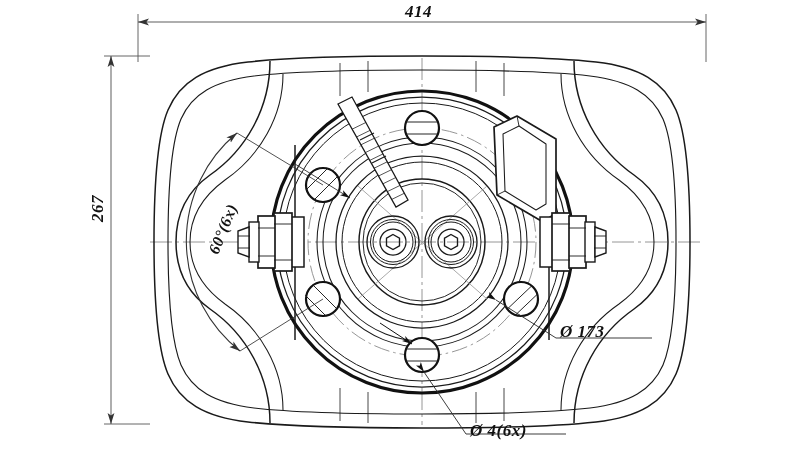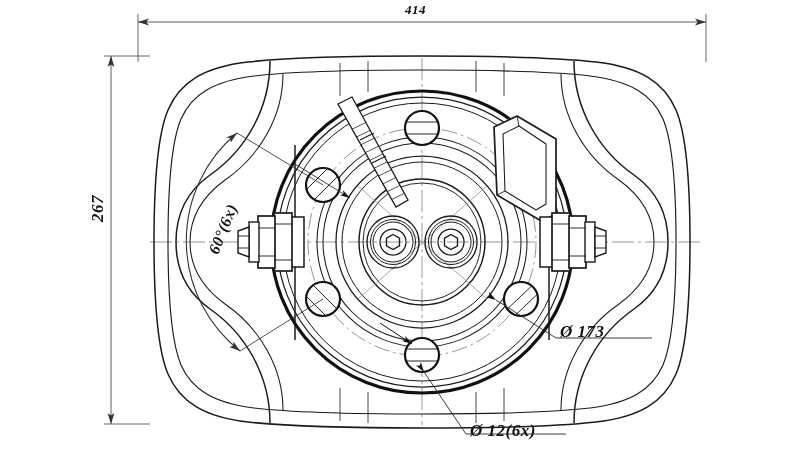--- a/index.html
+++ b/index.html
@@ -26,21 +26,21 @@
   }
   .dim-text {
     position: absolute;
     font-family: "Liberation Serif", serif;
     font-style: italic;
     font-weight: bold;
     color: #111111;
     white-space: nowrap;
     letter-spacing: 0.5px;
   }
-  #label-width  { left: 405px; top: 2px;   font-size: 13px; }
+  #label-width  { left: 405px; top: 2px;   font-size: 17px; }
   #label-height { left: 88px;  top: 222px; font-size: 17px;
                   transform: rotate(-90deg); transform-origin: left top; }
   #label-angle  { left: 205px; top: 250px; font-size: 16px;
                   transform: rotate(-68deg); transform-origin: left top; }
   #label-d173   { left: 560px; top: 322px; font-size: 17px; font-family: Liberation Serif, serif; }
   #label-d17    { left: 470px; top: 421px; font-size: 17px; }
 </style>
 </head>
 <body>
 
@@ -324,15 +324,15 @@
   </svg>
 
   <div class="dim-text" id="label-width">414</div>
 
   <div class="dim-text" id="label-height">267</div>
 
   <div class="dim-text" id="label-angle">60°(6x)</div>
 
   <div class="dim-text" id="label-d173">Ø 173</div>
 
-  <div class="dim-text" id="label-d17">Ø 12(6x)</div>
+  <div class="dim-text" id="label-d17">Ø 4(6x)</div>
 
 </div>
 
 </body></html>

